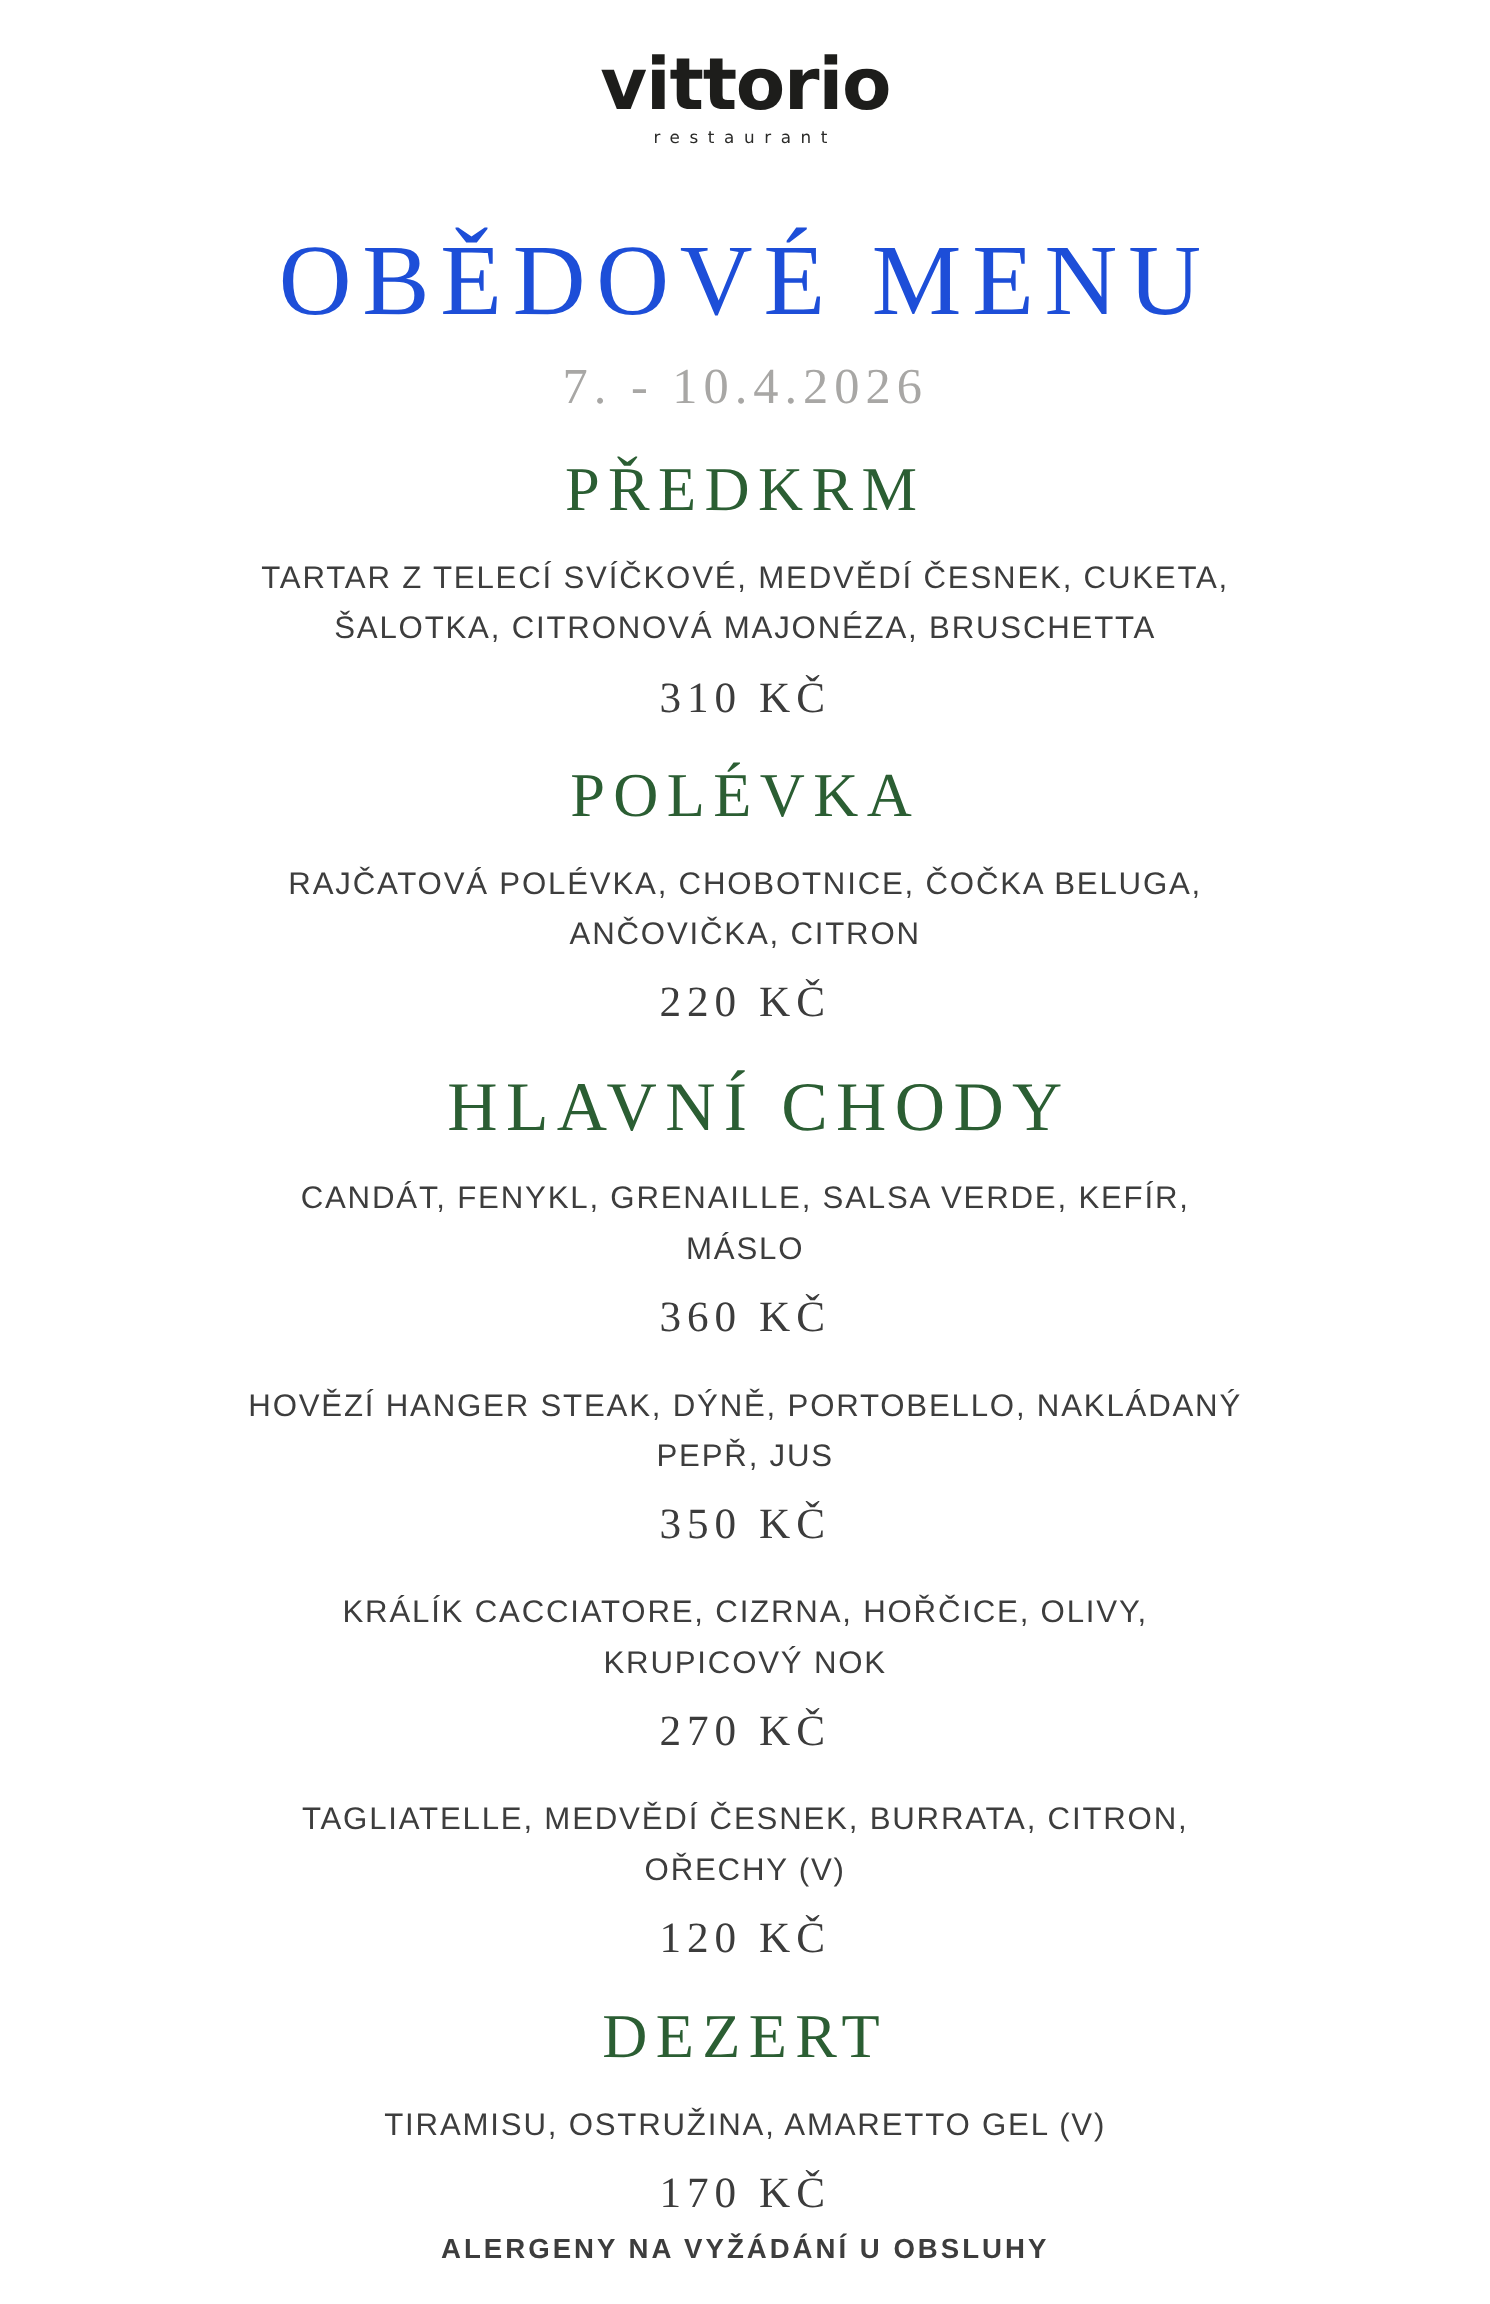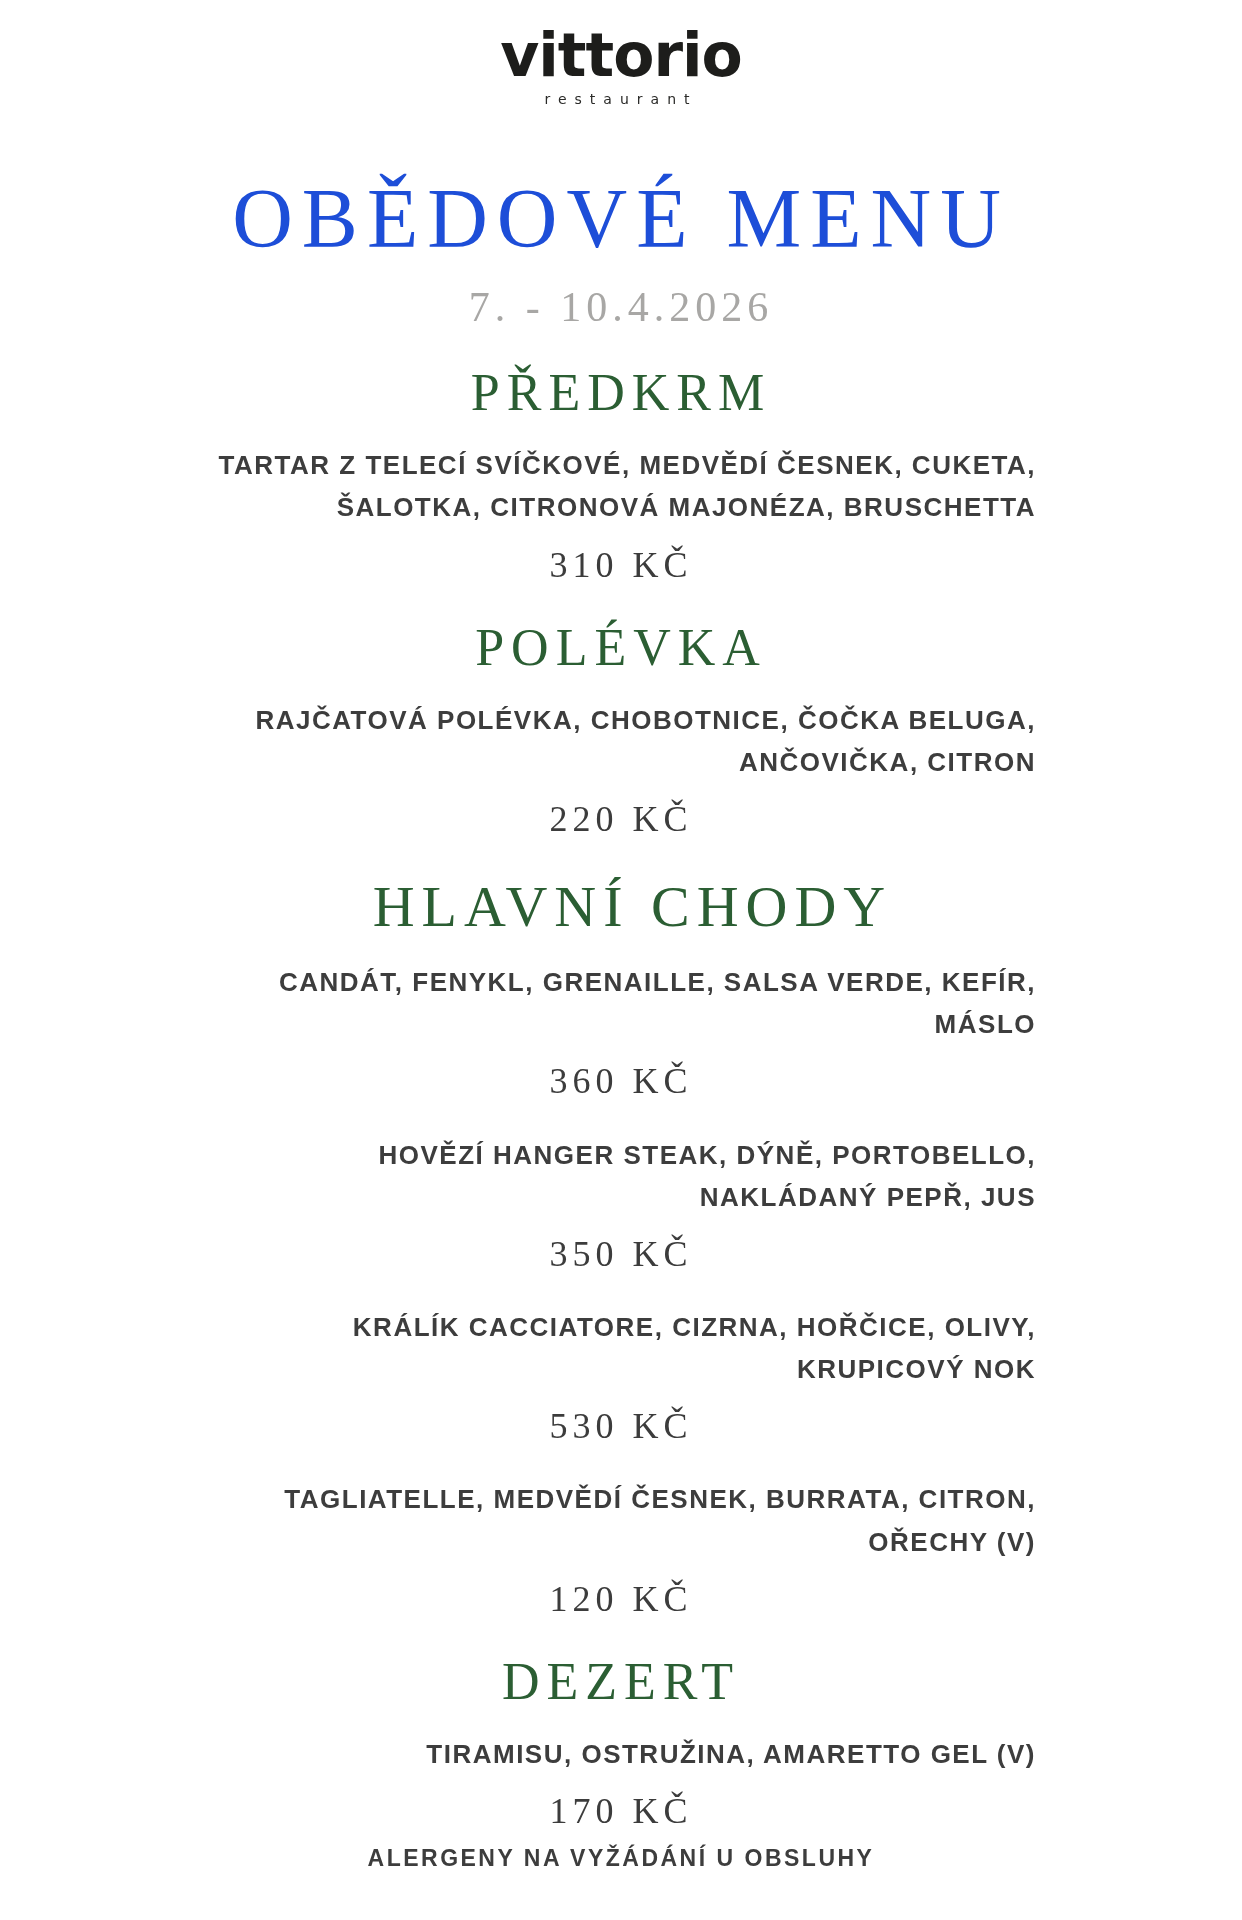--- a/index.html
+++ b/index.html
@@ -8,21 +8,21 @@
     background: #ffffff;
   }
   .page {
     position: relative;
     width: 1242px;
     height: 1920px;
     margin: 0 auto;
     background: #ffffff;
     text-align: center;
     box-sizing: border-box;
-    padding-top: 24px;
+    padding-top: 40px;
     overflow: hidden;
     font-family: "Liberation Sans", sans-serif;
   }
   
   .logo-word {
     font-family: "DejaVu Sans", sans-serif;
     font-weight: 800;
     font-size: 60px;
     letter-spacing: -1px;
     color: #1d1d1b;
@@ -67,29 +67,28 @@
   }
   .section-heading.first {
   }
   .section-heading.lg {
     font-size: 58px;
     margin-left: 23px;
   }
   
   .item {
     font-family: "Liberation Sans", sans-serif;
-    font-weight: bold;
+    font-weight: normal;
     font-size: 26px;
     letter-spacing: 1.5px;
     color: #3d3d3d;
     line-height: 1.62;
     max-width: 830px;
     margin: 20px auto 0 auto;
     text-transform: uppercase;
-    text-align: right;
   }
   
   .price {
     font-family: "Liberation Serif", serif;
     font-weight: 400;
     font-size: 36px;
     letter-spacing: 5px;
     color: #3c3c3c;
     line-height: 1.2;
     margin: 15px 0 0 0;
@@ -127,21 +126,21 @@
   <h2 class="section-heading">POLÉVKA</h2>
   <p class="item">RAJČATOVÁ POLÉVKA, CHOBOTNICE, ČOČKA BELUGA, ANČOVIČKA, CITRON</p>
   <p class="price">220 KČ</p>
 
   <h2 class="section-heading lg">HLAVNÍ CHODY</h2>
   <p class="item">CANDÁT, FENYKL, GRENAILLE, SALSA VERDE, KEFÍR, MÁSLO</p>
   <p class="price">360 KČ</p>
   <p class="item">HOVĚZÍ HANGER STEAK, DÝNĚ, PORTOBELLO, NAKLÁDANÝ PEPŘ, JUS</p>
   <p class="price">350 KČ</p>
   <p class="item">KRÁLÍK CACCIATORE, CIZRNA, HOŘČICE, OLIVY, KRUPICOVÝ NOK</p>
-  <p class="price">530 KČ</p>
+  <p class="price">270 KČ</p>
   <p class="item">TAGLIATELLE, MEDVĚDÍ ČESNEK, BURRATA, CITRON, OŘECHY (V)</p>
   <p class="price">120 KČ</p>
 
   <h2 class="section-heading">DEZERT</h2>
   <p class="item">TIRAMISU, OSTRUŽINA, AMARETTO GEL (V)</p>
   <p class="price">170 KČ</p>
 
   <div class="footer-note">ALERGENY NA VYŽÁDÁNÍ U OBSLUHY</div>
 
 </div>

